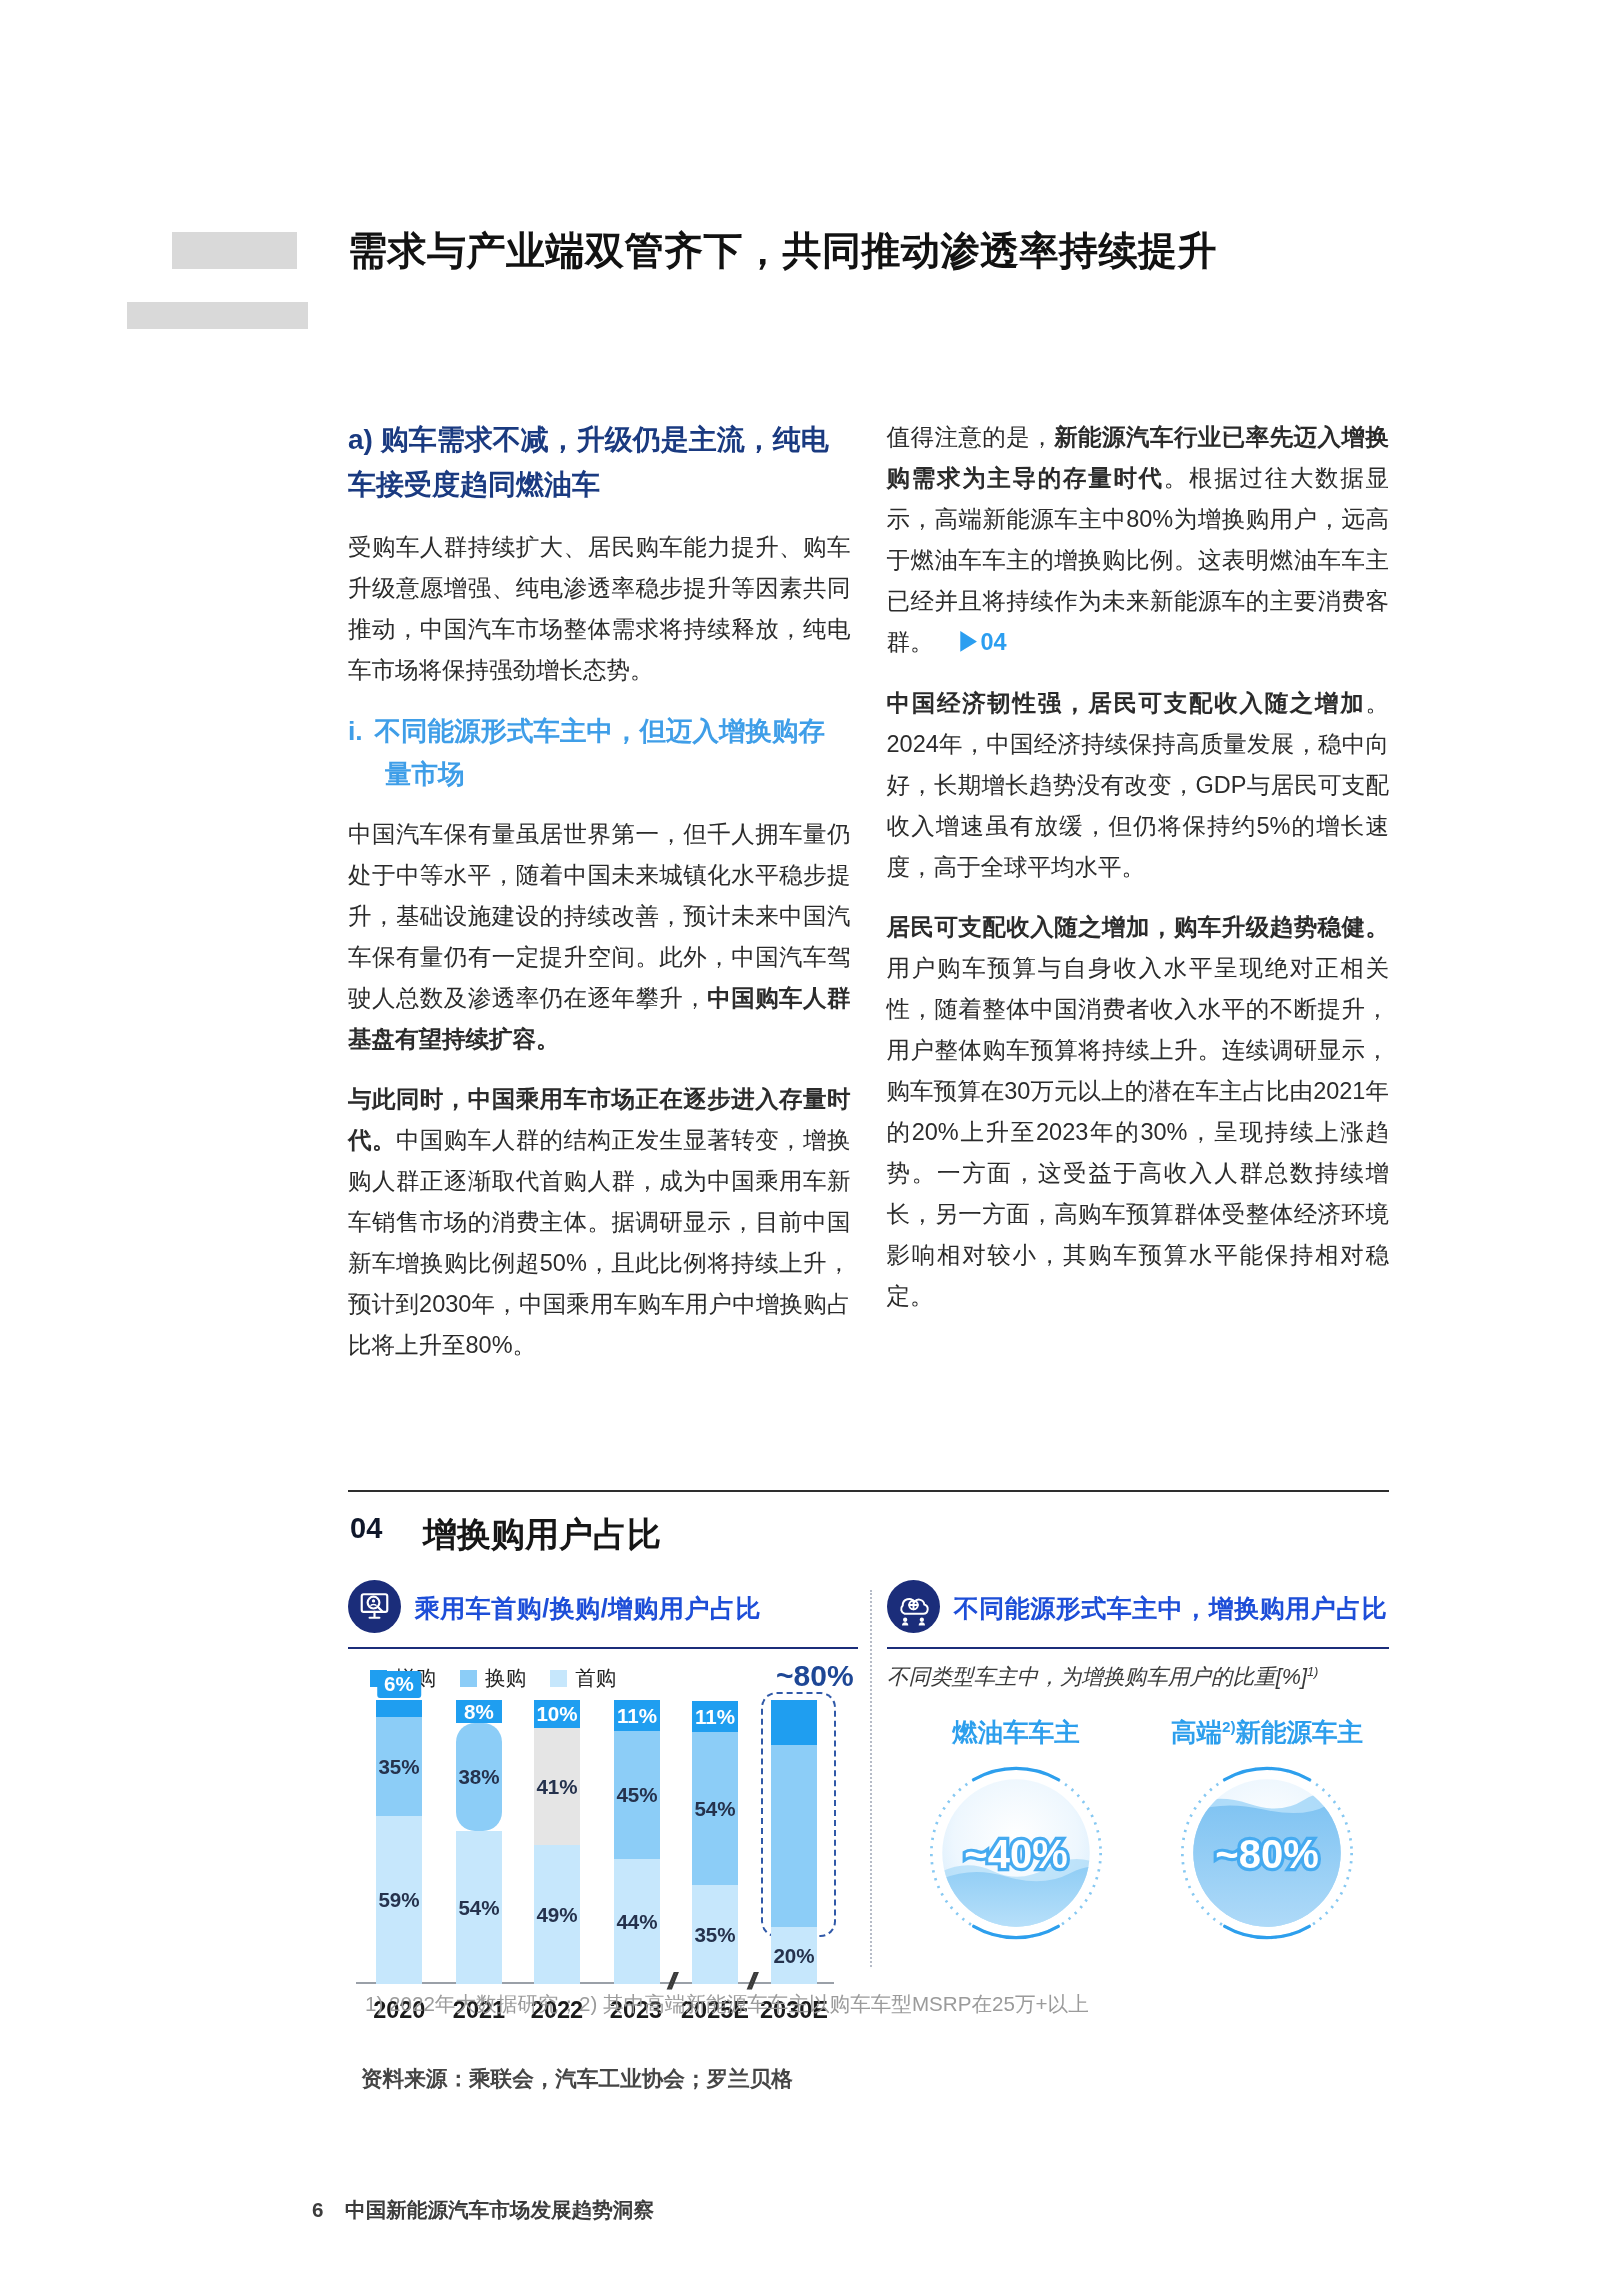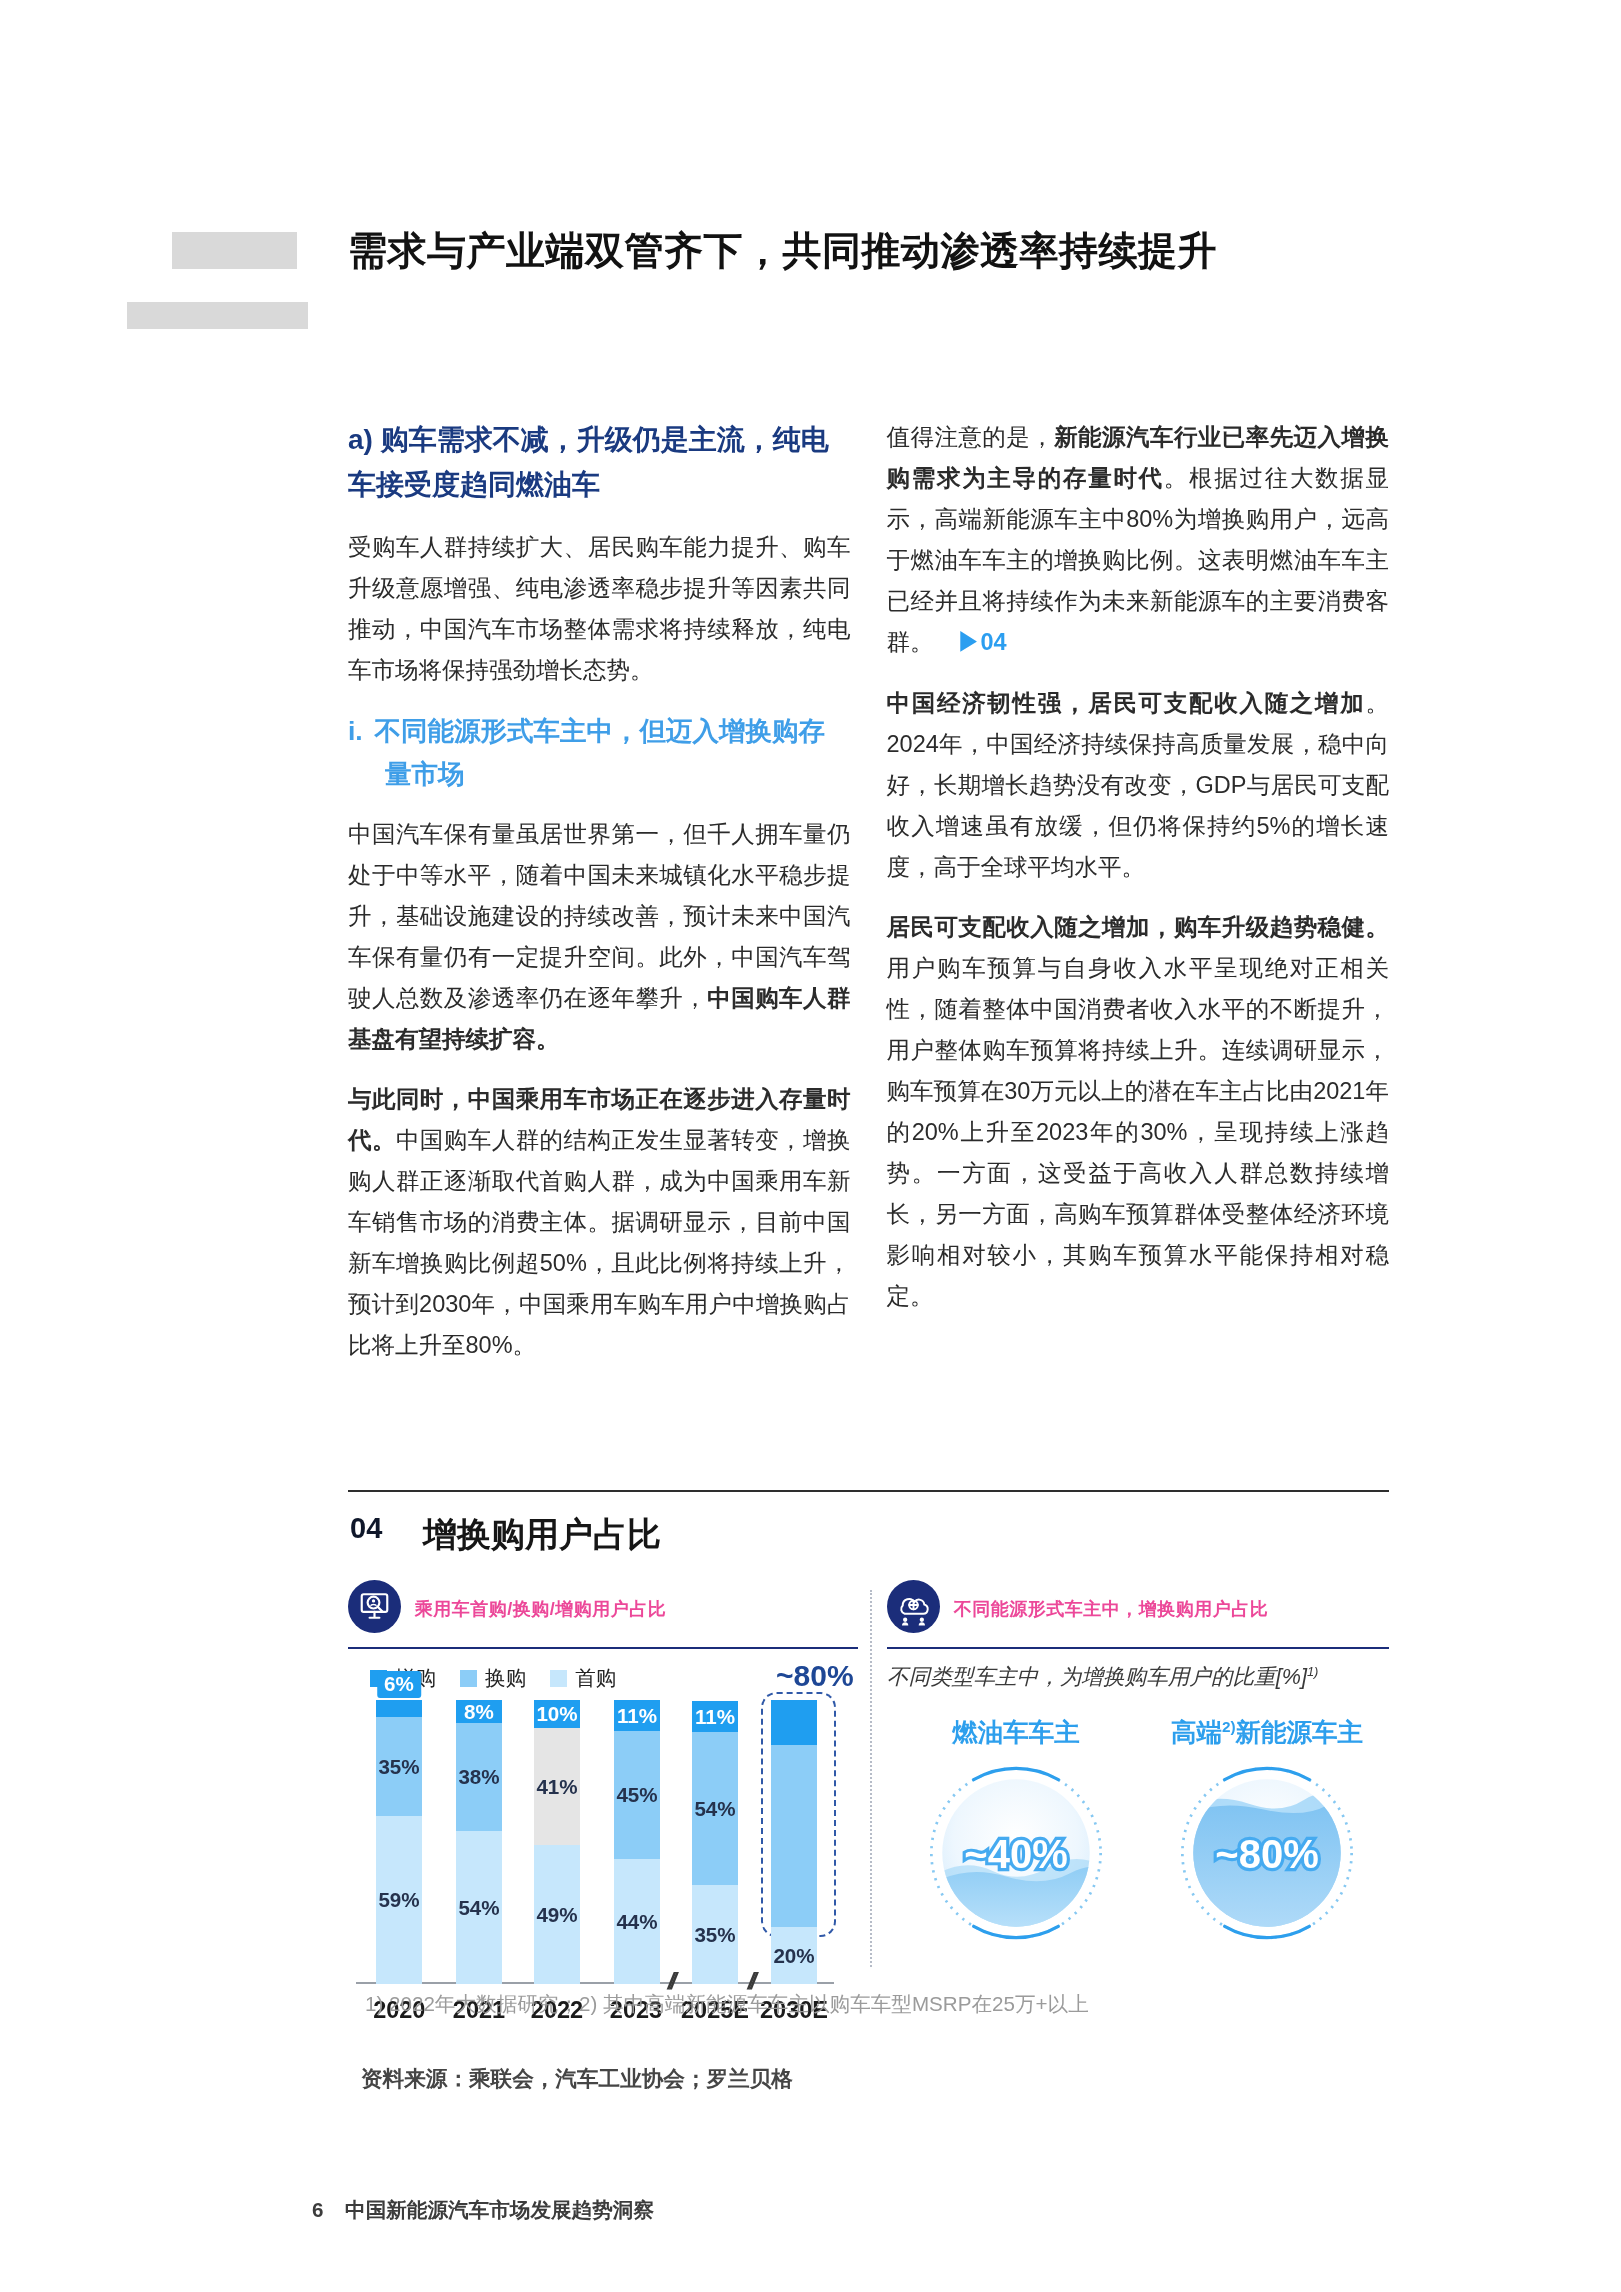--- a/index.html
+++ b/index.html
@@ -23,21 +23,21 @@
   .col p{margin:0 0 19.6px 0;font-size:23.5px;line-height:41px;text-align:justify;color:#2b2b2b;}
   
   .rule{position:absolute;left:348px;top:1490px;width:1041px;height:2px;background:#2e2e2e;}
   .ex-num{position:absolute;left:350px;top:1512px;font-size:29px;font-weight:bold;color:#0f172a;}
   .ex-title{position:absolute;left:423px;top:1512px;font-size:34px;font-weight:bold;color:#161616;}
   .panel{position:absolute;top:1580px;}
   .panel-left{left:348px;width:510px;}
   .panel-right{left:887px;width:502px;}
   .divider{position:absolute;left:870px;top:1590px;height:377px;border-left:2px dotted #b6bcc8;}
   .panel-header{display:flex;align-items:center;gap:13.7px;padding-bottom:9.8px;border-bottom:2.9px solid #1b2d7a;}
-  .panel-title{font-size:18px;font-weight:bold;color:#ec4899;letter-spacing:0.5px;white-space:nowrap;}
+  .panel-title{font-size:25px;font-weight:bold;color:#1d4ed8;letter-spacing:0.5px;white-space:nowrap;}
   .legend{display:flex;align-items:center;gap:23.5px;margin:15.7px 0 0 21.6px;}
   .legend-item{display:flex;align-items:center;gap:7.8px;}
   .legend-swatch{width:17.6px;height:17.6px;display:inline-block;}
   .legend-label{font-size:20.6px;color:#222;}
   
   .plot{position:relative;height:328px;margin-top:7.8px;}
   .axis{position:absolute;left:7.8px;width:478px;bottom:44px;height:2px;background:#9aa0a8;}
   .bar-col{position:absolute;bottom:44px;width:46px;height:284px;display:flex;flex-direction:column;justify-content:flex-end;}
   .seg{position:relative;width:100%;}
   .seg-label{position:absolute;left:50%;top:50%;transform:translate(-50%,-50%);
@@ -139,21 +139,21 @@
         </div>
         <div class="seg" style="height: 168px; background: rgb(198, 231, 252);">
           <span class="seg-label">59%</span>
         </div>
       </div>
       <div class="x-label" style="left: 12.3px;">2020</div>
       <div class="bar-col" style="left: 108px;">
         <div class="seg" style="height: 23px; background: rgb(31, 158, 240);">
           <span class="seg-label white">8%</span>
         </div>
-        <div class="seg" style="height: 108px; background: rgb(140, 205, 247);">
+        <div class="seg" style="height: 108px; background: rgb(140, 205, 247); border-radius: 19px;">
           <span class="seg-label">38%</span>
         </div>
         <div class="seg" style="height: 153px; background: rgb(198, 231, 252);">
           <span class="seg-label">54%</span>
         </div>
       </div>
       <div class="x-label" style="left: 92px;">2021</div>
       <div class="bar-col" style="left: 186px;">
         <div class="seg" style="height: 28px; background: rgb(31, 158, 240);">
           <span class="seg-label white">10%</span>

